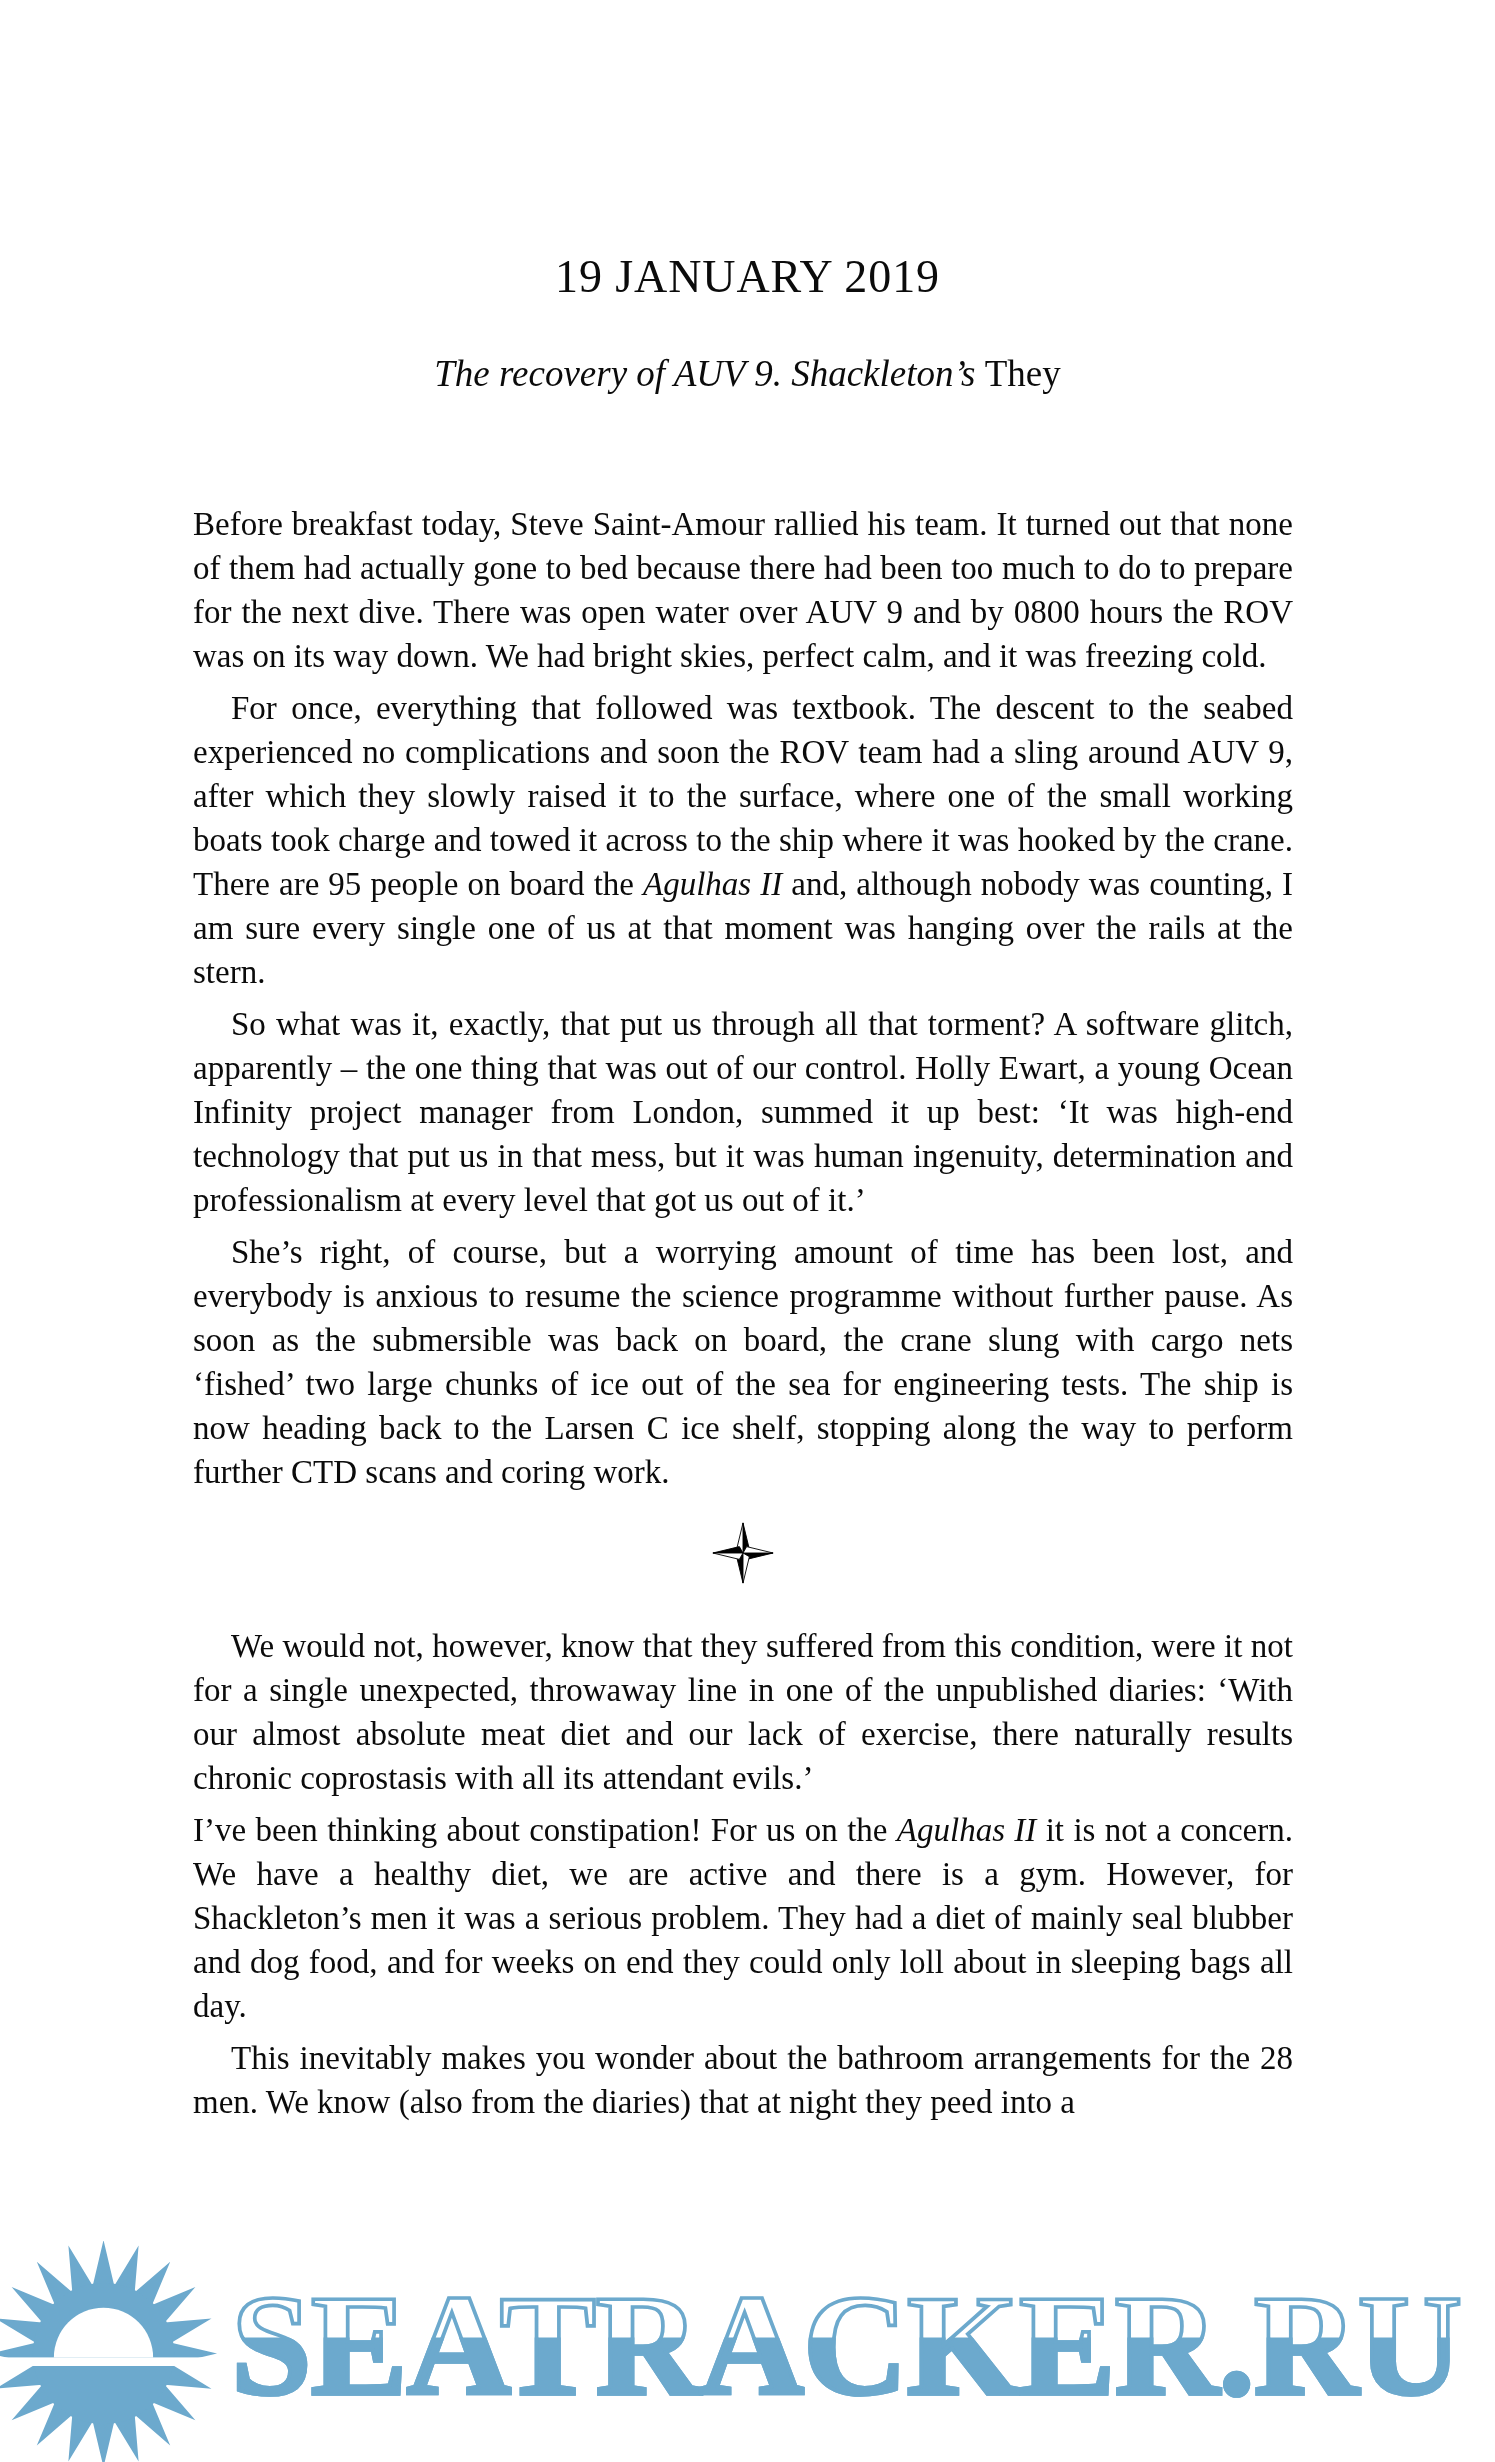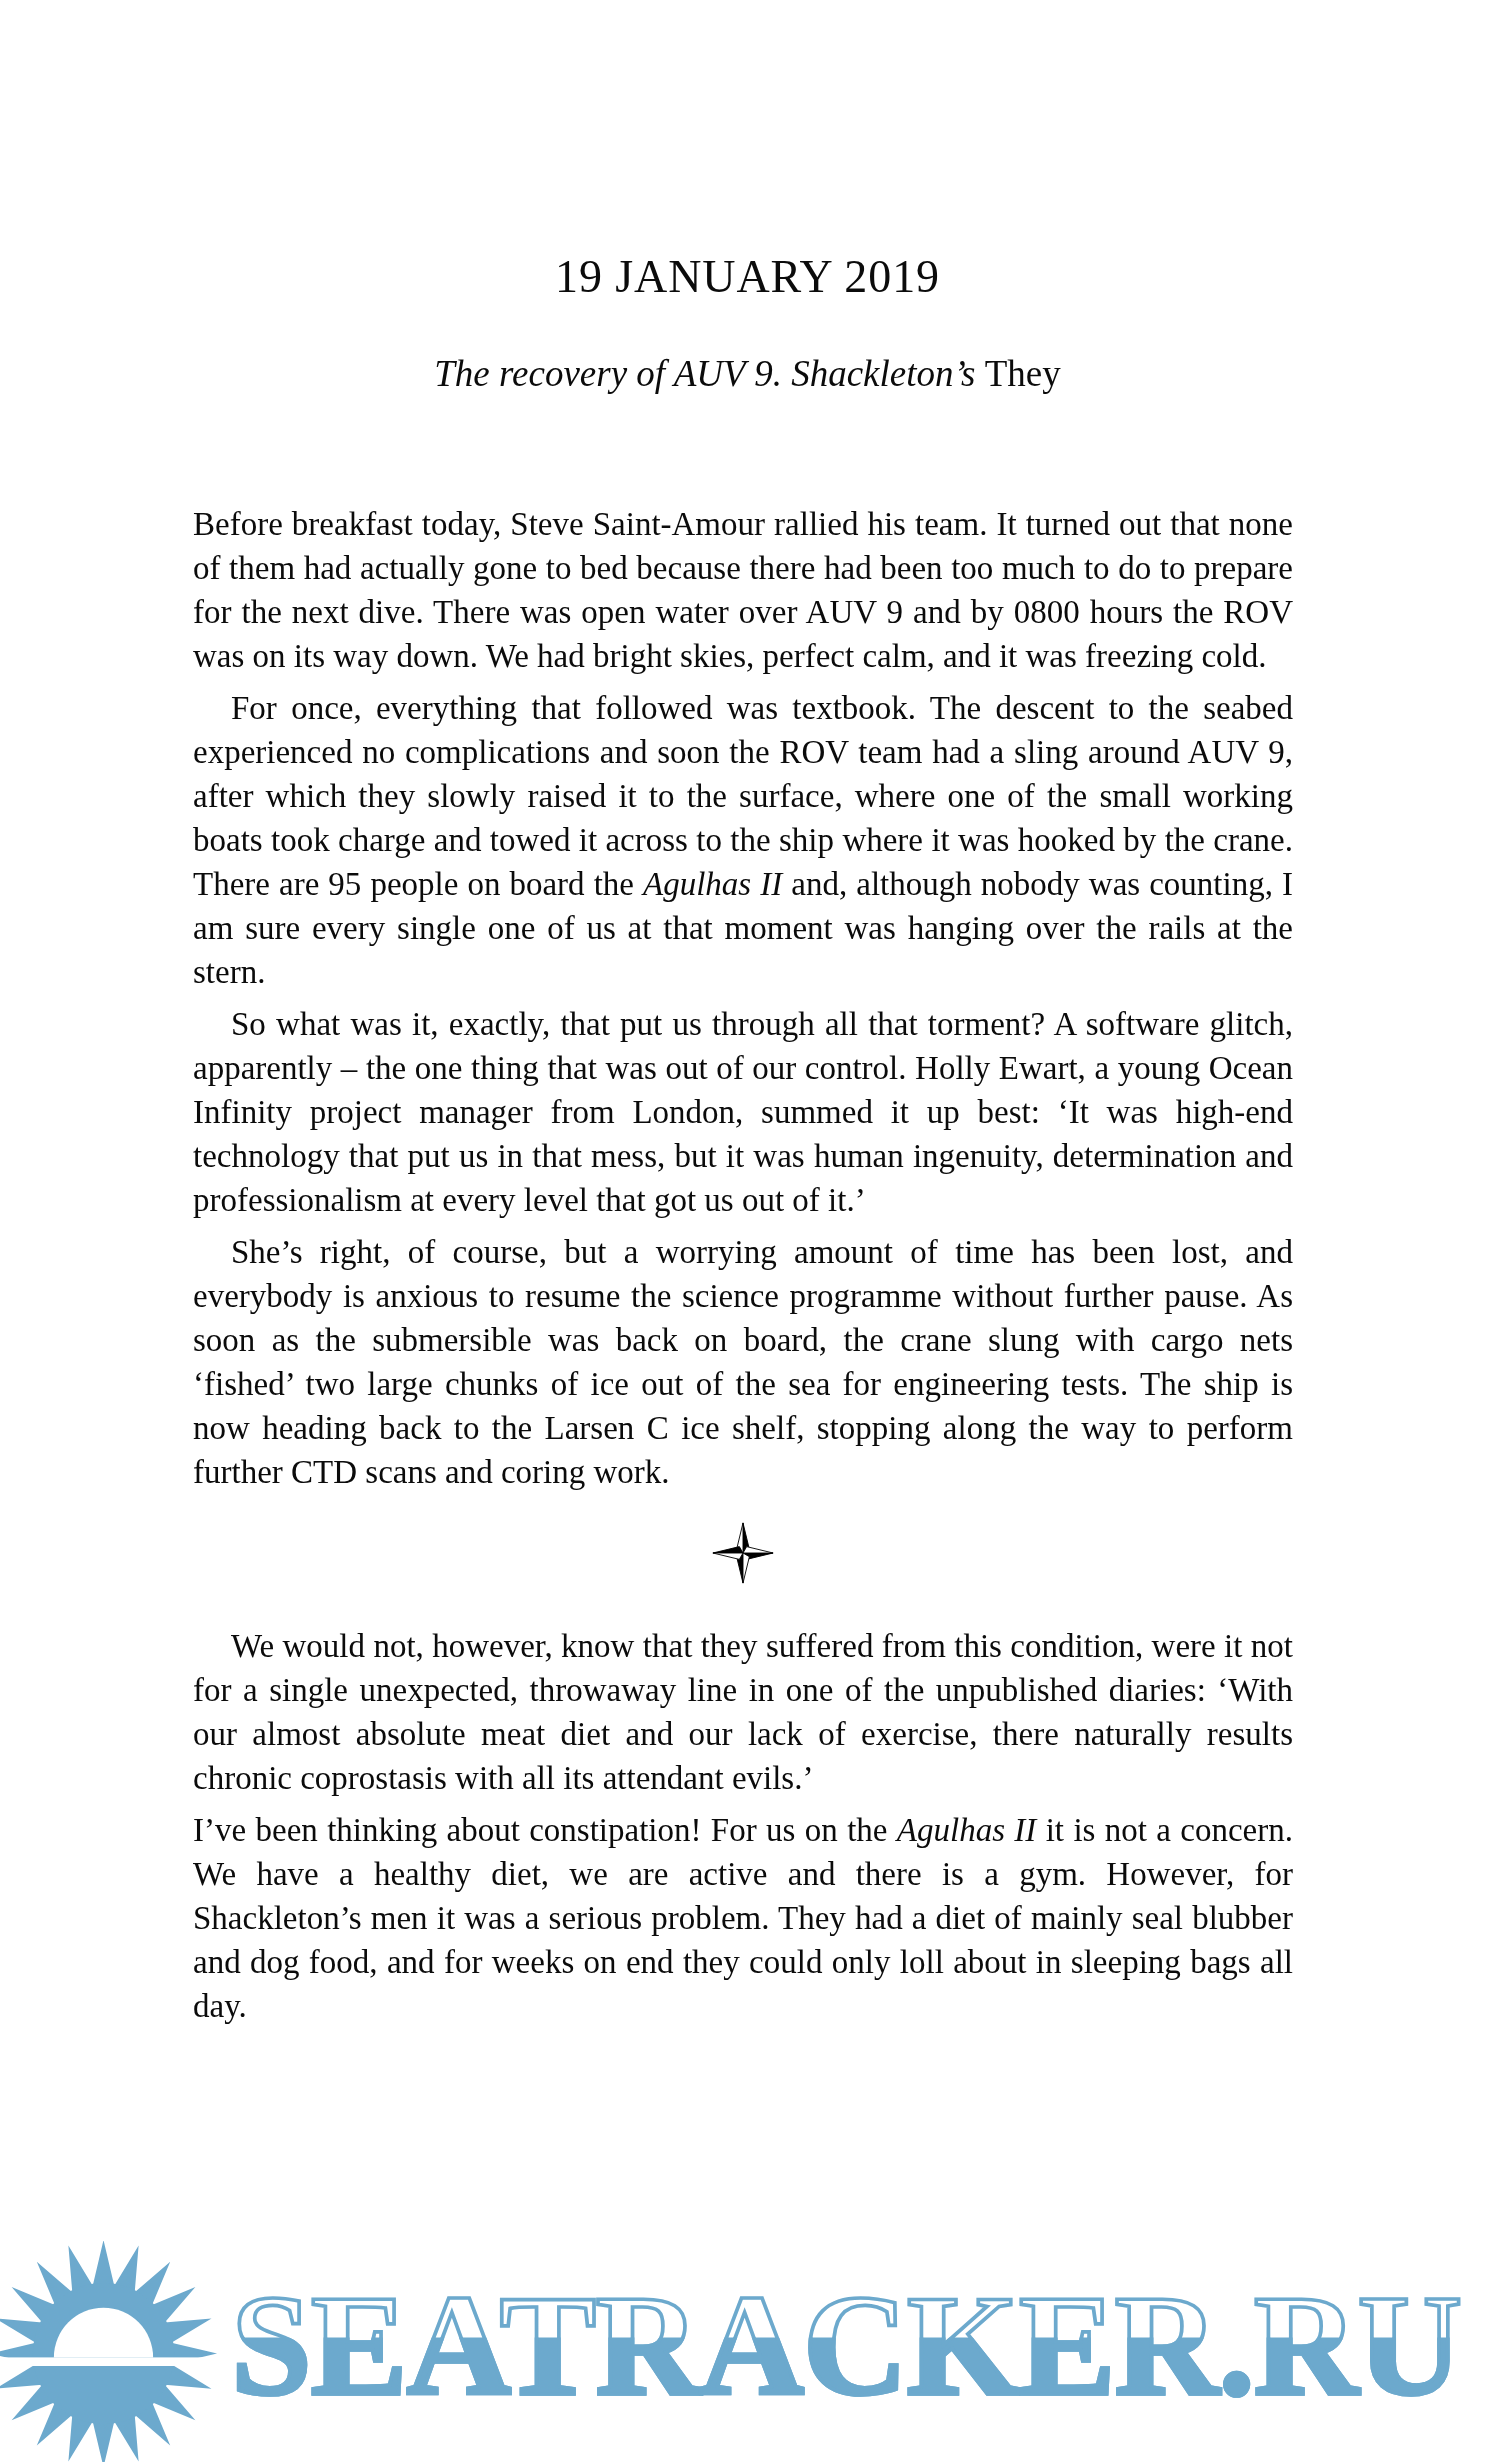--- a/index.html
+++ b/index.html
@@ -120,20 +120,21 @@
           <polygon points="0,33 7,4 0,0" fill="#fff"></polygon>
           <polygon points="-33,0 -4,-7 0,0" fill="#000"></polygon>
           <polygon points="-33,0 -4,7 0,0" fill="#fff"></polygon>
         </g>
       </svg>
     </div>
 
     <div>
         <p class="para indent"><span>We would not, however, know that they suffered from this condition, were it not for a single unexpected, throwaway line in one of the unpublished diaries: ‘With our almost absolute meat diet and our lack of exercise, there naturally results chronic coprostasis with all its attendant evils.’</span></p>
         <p class="para"><span>I’ve been thinking about constipation! For us on the </span><i>Agulhas II</i><span> it is not a concern. We have a healthy diet, we are active and there is a gym. However, for Shackleton’s men it was a serious problem. They had a diet of mainly seal blubber and dog food, and for weeks on end they could only loll about in sleeping bags all day.</span></p>
+        <p class="para indent"><span>This inevitably makes you wonder about the bathroom arrangements for the 28 men. We know (also from the diaries) that at night they peed into a</span></p>
       </div>
 
   </div>
 
   <div class="watermark">
 
     <svg class="wm-sun" viewBox="0 0 240 240">
       <polygon points="120.0,-1.0 131.3,46.9 156.8,4.8 152.7,53.8 189.9,21.7 170.9,67.1 216.3,48.1 184.2,85.3 233.2,81.2 191.1,106.7 239.0,118.0 191.1,129.3 233.2,154.8 184.2,150.7 216.3,187.9 170.9,168.9 189.9,214.3 152.7,182.2 156.8,231.2 131.3,189.1 120.0,237.0 108.7,189.1 83.2,231.2 87.3,182.2 50.1,214.3 69.1,168.9 23.7,187.9 55.8,150.7 6.8,154.8 48.9,129.3 1.0,118.0 48.9,106.7 6.8,81.2 55.8,85.3 23.7,48.1 69.1,67.1 50.1,21.7 87.3,53.8 83.2,4.8 108.7,46.9" fill="var(--wm, #6ca9cd)"></polygon>
       <circle cx="120" cy="118" r="74" fill="var(--wm, #6ca9cd)"></circle>
       <rect x="0" y="122" width="240" height="9" fill="#ffffff"></rect>

